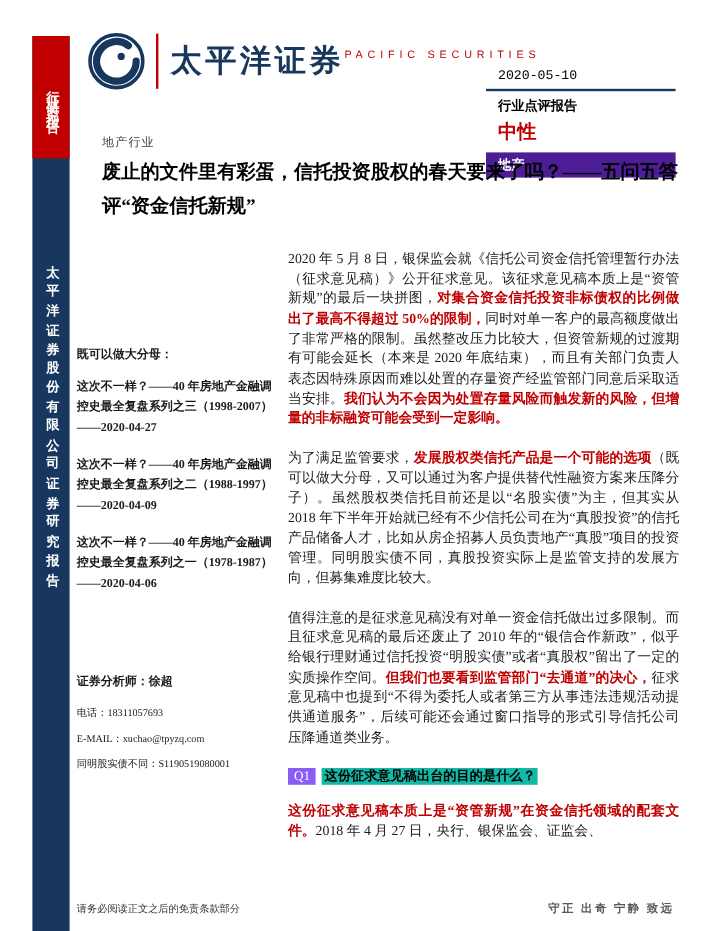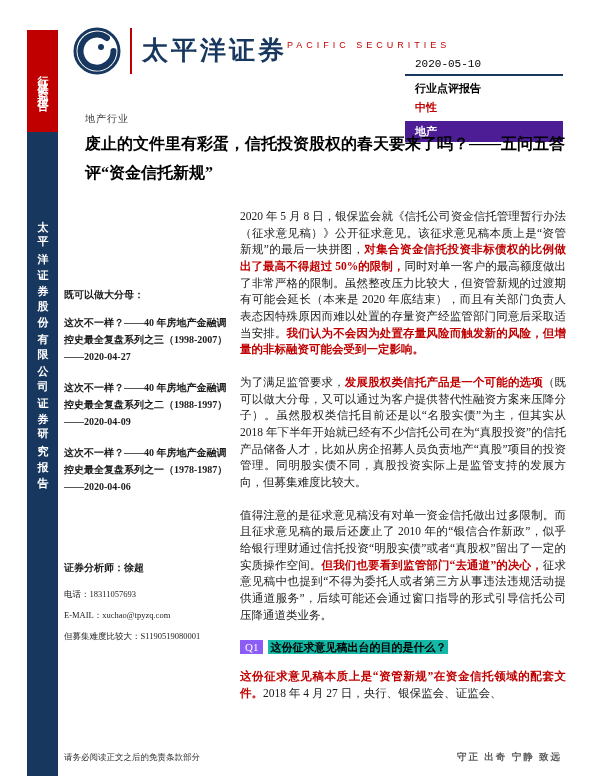--- a/index.html
+++ b/index.html
@@ -20,21 +20,21 @@
   .logo { position:absolute; left:72px; top:26px; display:flex; align-items:center; }
   .logo-icon { display:inline-flex; }
   .logo-sep { width:2px; height:46px; background:#c00000; margin:0 10px 0 8px; }
   .logo-text { display:flex; flex-direction:row; }
   .logo-cn { font-size:26px; font-weight:bold; color:#17375e; letter-spacing:3px; line-height:1.1; }
   .logo-en { font-size:9px; color:#c00000; letter-spacing:4px; margin-top:3px; font-family:"Liberation Sans",sans-serif; }
   .header-meta { position:absolute; left:405px; top:26px; width:158px; font-family:Liberation Mono, monospace;margin-top:32px; }
   .meta-date { font-size:11px; color:#000; padding-left:10px; padding-bottom:4px; }
   .meta-rule { height:2px; background:#17375e; }
   .meta-type { font-size:11px; font-weight:bold; color:#000; padding:5px 0 4px 10px; }
-  .meta-rating { font-size:11px; font-weight:bold; color:#c00000; padding:0 0 6px 10px; }
+  .meta-rating { font-size:16px; font-weight:bold; color:#c00000; padding:0 0 6px 10px; }
   .sector-bar { background:#4c1d95; color:#fff; font-size:11px; font-weight:bold; padding:3px 0 3px 10px; }
   
   .category { position:absolute; left:85px; top:112px; font-size:10px; color:#404040; letter-spacing:1px; }
   .title { position:absolute; left:85px; top:130px; width:480px; font-size:16px; font-weight:bold; line-height:1.8; color:#000; }
   
   .left-col { position:absolute; left:64px; top:288px; width:164px; }
   .related-header { font-size:10px; font-weight:bold; margin-bottom:12px; }
   .report-item { font-size:10px; font-weight:bold; line-height:1.7; margin-bottom:14px; }
   .analyst { position:absolute; left:64px; top:561px; width:164px; }
   .analyst-name { font-size:10px; font-weight:bold; margin-bottom:14px; }
@@ -94,21 +94,21 @@
     <div class="related-header">既可以做大分母：</div>
     <div class="report-item">这次不一样？——40 年房地产金融调控史最全复盘系列之三（1998-2007）——2020-04-27</div>
     <div class="report-item">这次不一样？——40 年房地产金融调控史最全复盘系列之二（1988-1997）——2020-04-09</div>
     <div class="report-item">这次不一样？——40 年房地产金融调控史最全复盘系列之一（1978-1987）——2020-04-06</div>
   </div>
 
   <div class="analyst">
     <div class="analyst-name">证券分析师：徐超</div>
     <div class="analyst-line">电话：18311057693</div>
     <div class="analyst-line">E-MAIL：xuchao@tpyzq.com</div>
-    <div class="analyst-line">但募集难度比较大：S1190519080001</div>
+    <div class="analyst-line">同明股实债不同：S1190519080001</div>
   </div>
 
   <div class="main-col">
     <p class="para"><span>2020 年 5 月 8 日，银保监会就《信托公司资金信托管理暂行办法（征求意见稿）》公开征求意见。该征求意见稿本质上是“资管新规”的最后一块拼图，</span><span class="em">对集合资金信托投资非标债权的比例做出了最高不得超过 50%的限制，</span><span>同时对单一客户的最高额度做出了非常严格的限制。虽然整改压力比较大，但资管新规的过渡期有可能会延长（本来是 2020 年底结束），而且有关部门负责人表态因特殊原因而难以处置的存量资产经监管部门同意后采取适当安排。</span><span class="em">我们认为不会因为处置存量风险而触发新的风险，但增量的非标融资可能会受到一定影响。</span></p>
 
     <p class="para"><span>为了满足监管要求，</span><span class="em">发展股权类信托产品是一个可能的选项</span><span>（既可以做大分母，又可以通过为客户提供替代性融资方案来压降分子）。虽然股权类信托目前还是以“名股实债”为主，但其实从 2018 年下半年开始就已经有不少信托公司在为“真股投资”的信托产品储备人才，比如从房企招募人员负责地产“真股”项目的投资管理。同明股实债不同，真股投资实际上是监管支持的发展方向，但募集难度比较大。</span></p>
 
     <p class="para"><span>值得注意的是征求意见稿没有对单一资金信托做出过多限制。而且征求意见稿的最后还废止了 2010 年的“银信合作新政”，似乎给银行理财通过信托投资“明股实债”或者“真股权”留出了一定的实质操作空间。</span><span class="em">但我们也要看到监管部门“去通道”的决心，</span><span>征求意见稿中也提到“不得为委托人或者第三方从事违法违规活动提供通道服务”，后续可能还会通过窗口指导的形式引导信托公司压降通道类业务。</span></p>
 
     <div class="q-line"><span class="q-tag">Q1</span><span class="q-text">这份征求意见稿出台的目的是什么？</span></div>

